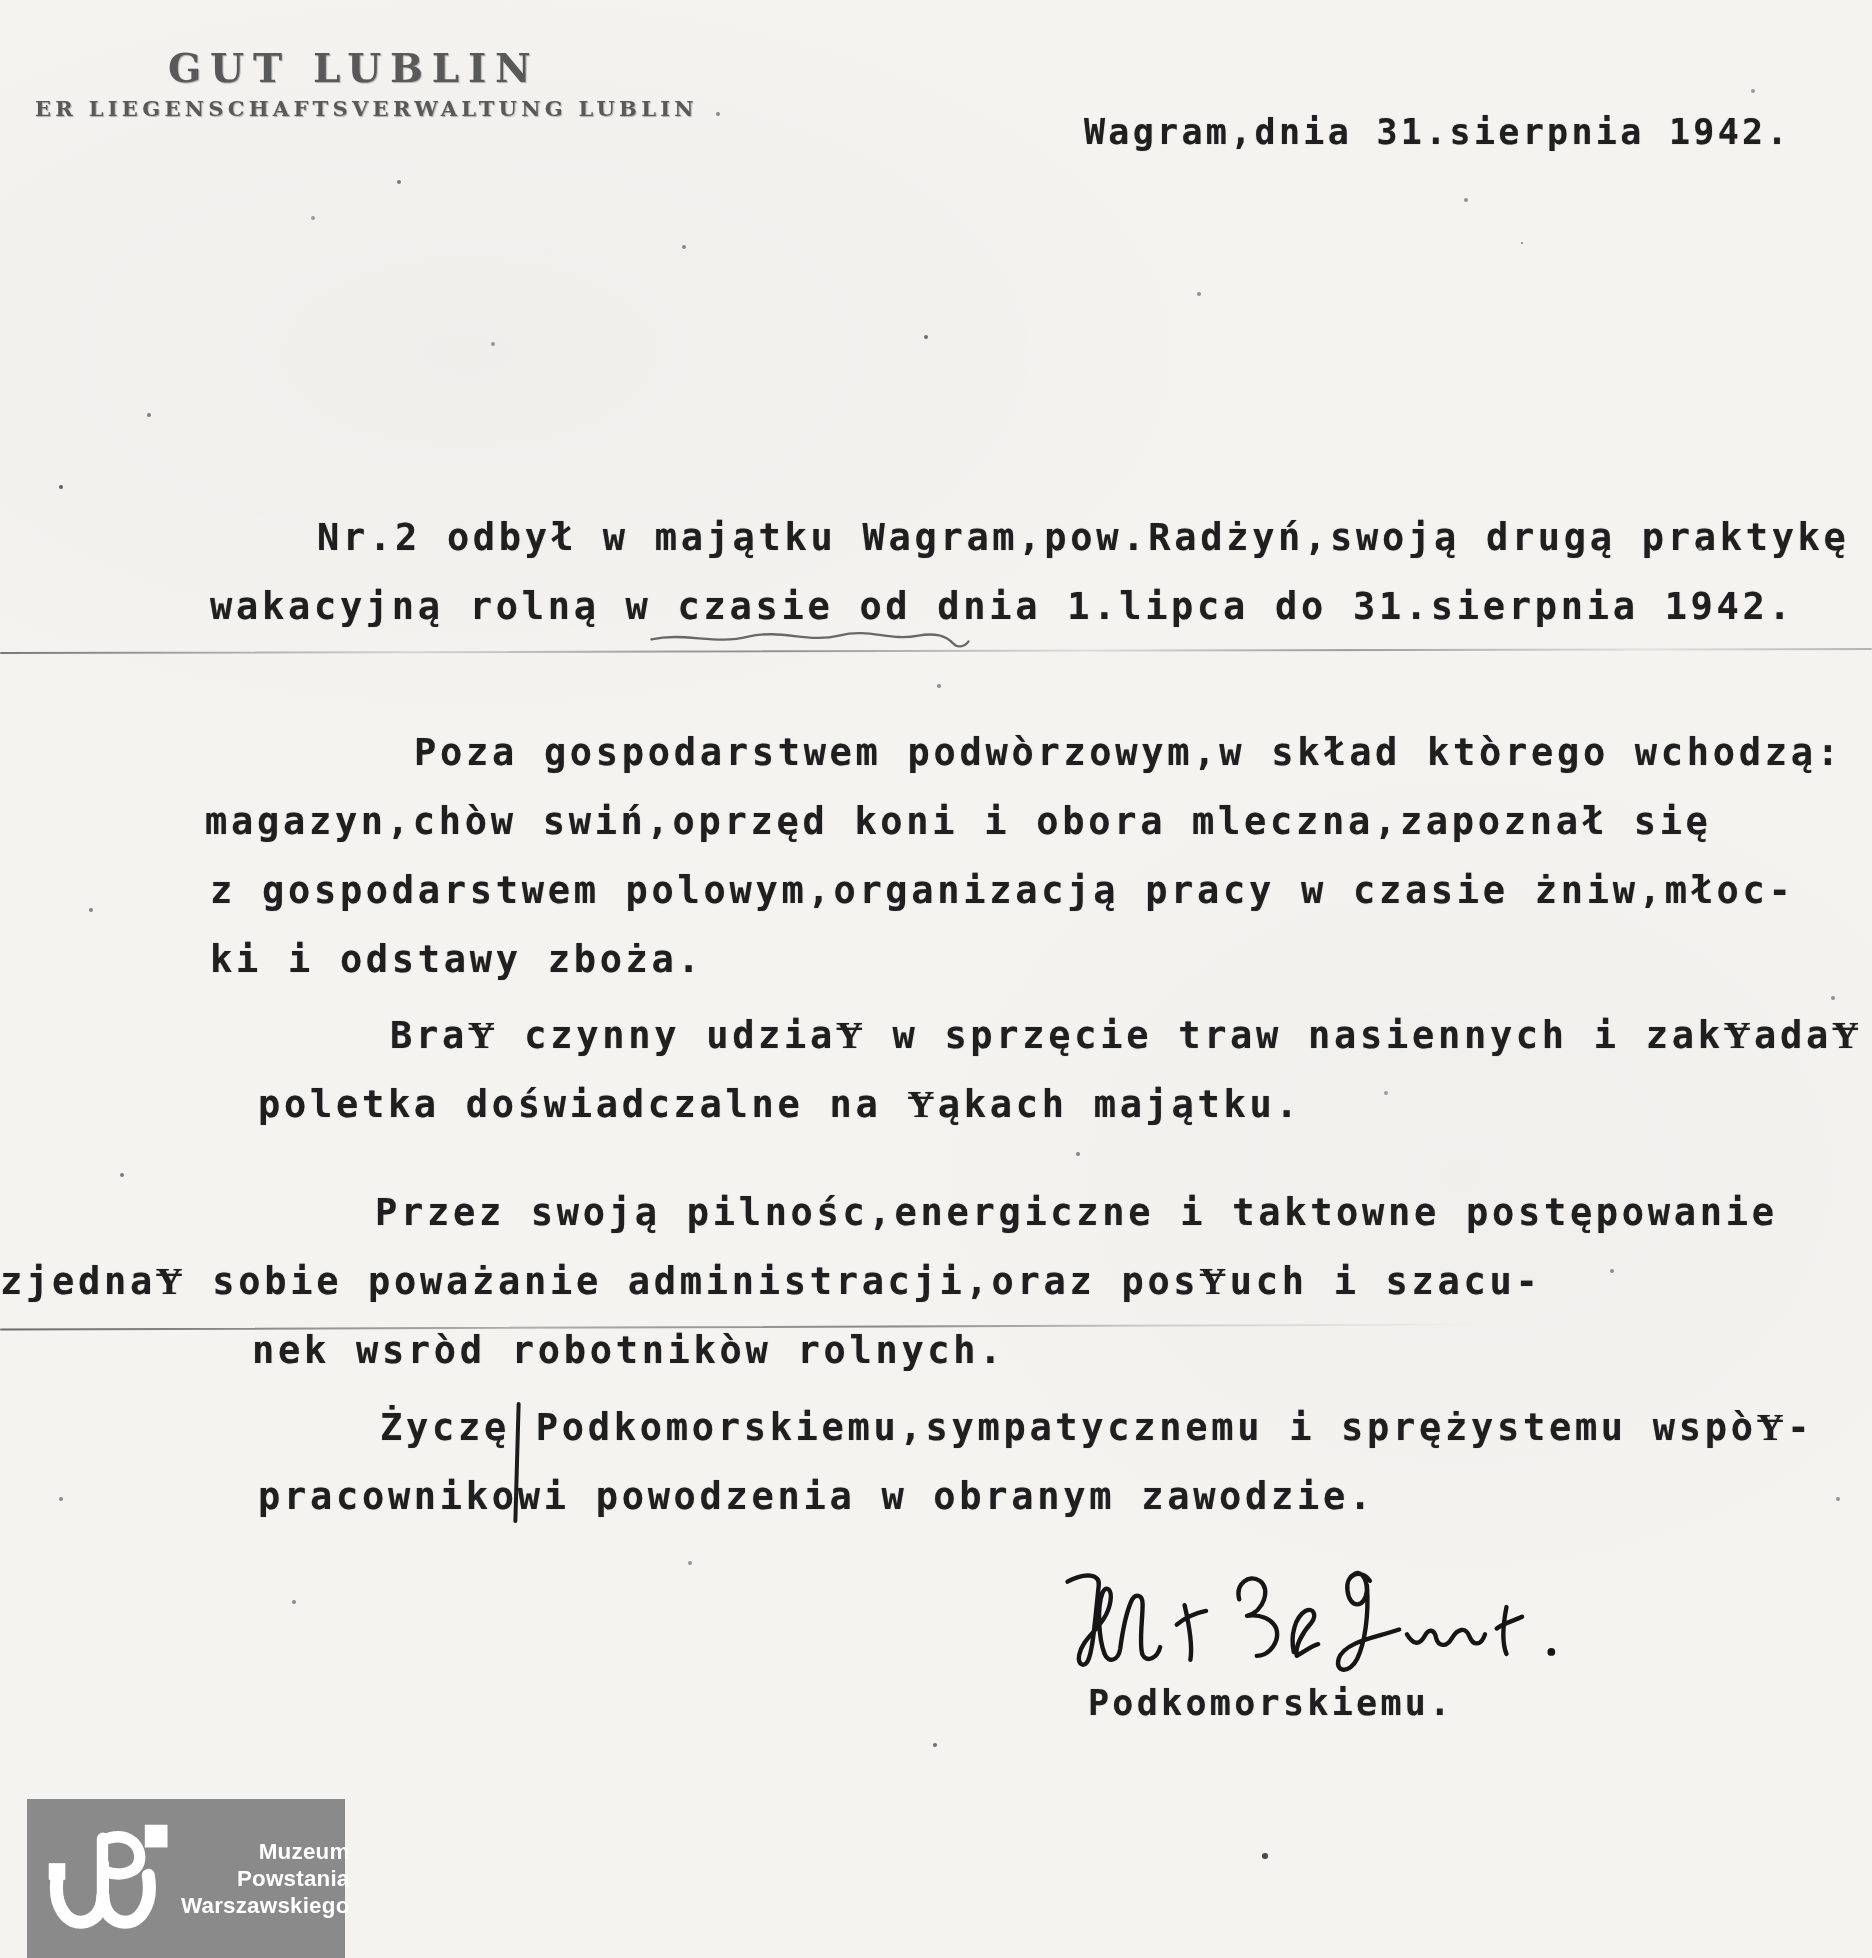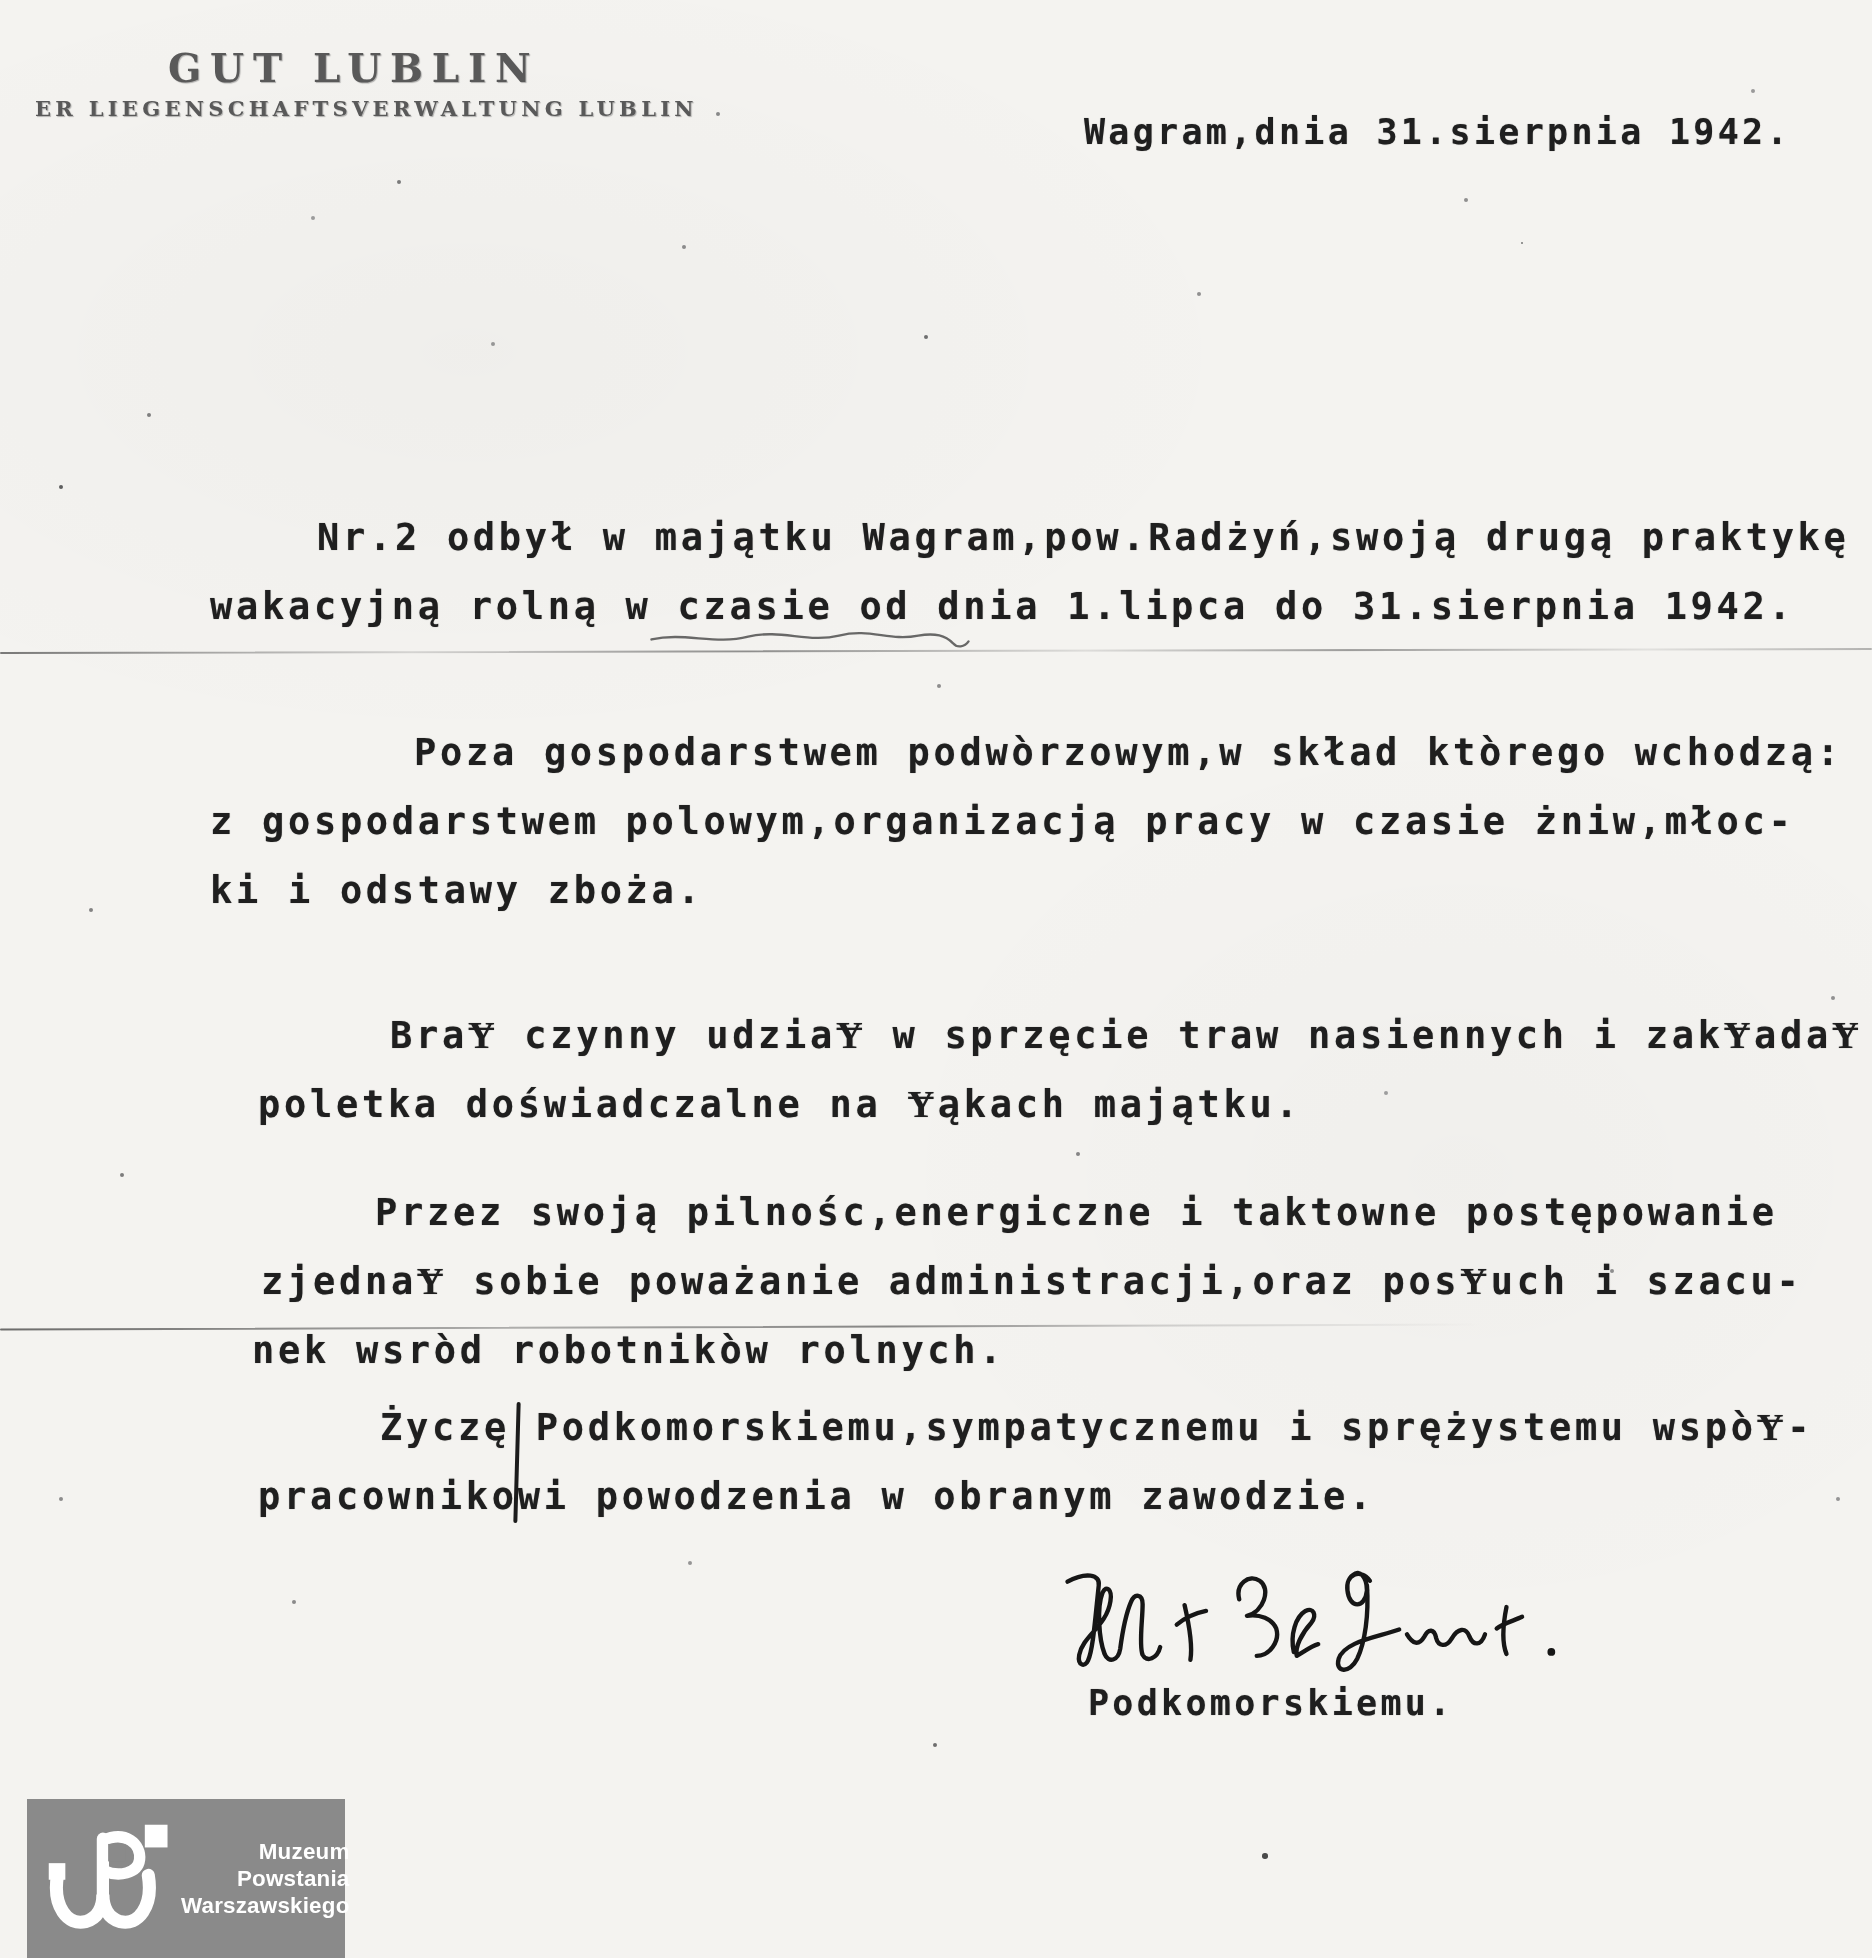--- a/index.html
+++ b/index.html
@@ -107,30 +107,31 @@
   <div class="crease crease-a"></div>
   <div class="crease crease-b"></div>
 
   <div>
     <div class="para" style="top:503px">
       <div class="tw line" style="margin-left:317px">Nr.2 odbył w majątku Wagram,pow.Radżyń,swoją drugą praktykę</div>
       <div class="tw line" style="margin-left:210px">wakacyjną rolną w czasie od dnia 1.lipca do 31.sierpnia 1942.</div>
     </div>
     <div class="para" style="top:718px">
       <div class="tw line" style="margin-left:414px">Poza gospodarstwem podwòrzowym,w skład ktòrego wchodzą:</div>
+      <div class="tw line" style="margin-left:205px">magazyn,chòw swiń,oprzęd koni i obora mleczna,zapoznał się</div>
       <div class="tw line" style="margin-left:210px">z gospodarstwem polowym,organizacją pracy w czasie żniw,młoc-</div>
       <div class="tw line" style="margin-left:210px">ki i odstawy zboża.</div>
     </div>
     <div class="para" style="top:1001px">
       <div class="tw line" style="margin-left:390px">BraɎ czynny udziaɎ w sprzęcie traw nasiennych i zakɎadaɎ</div>
       <div class="tw line" style="margin-left:258px">poletka doświadczalne na Ɏąkach majątku.</div>
     </div>
     <div class="para" style="top:1178px">
       <div class="tw line" style="margin-left:375px">Przez swoją pilnośc,energiczne i taktowne postępowanie</div>
-      <div class="tw line" style="margin-left:261px">zjednaɎ sobie poważanie administracji,oraz posɎuch i szacu-</div>
+      <div class="tw line" style="">zjednaɎ sobie poważanie administracji,oraz posɎuch i szacu-</div>
       <div class="tw line" style="margin-left:252px">nek wsròd robotnikòw rolnych.</div>
     </div>
     <div class="para" style="top:1393px">
       <div class="tw line" style="margin-left:380px">Życzę Podkomorskiemu,sympatycznemu i sprężystemu wspòɎ-</div>
       <div class="tw line" style="margin-left:258px">pracownikowi powodzenia w obranym zawodzie.</div>
     </div>
   </div>
 
   <svg class="pen-underline" width="332" height="29" viewBox="0 0 340 30">
     <path d="M6,16 C40,8 72,22 106,13 C140,5 168,20 200,12 C232,4 252,18 282,12 C300,9 310,12 318,20 C322,25 330,24 334,18" fill="none" stroke="#3a3a3a" stroke-width="2.4" stroke-linecap="round" opacity="0.75"></path>

